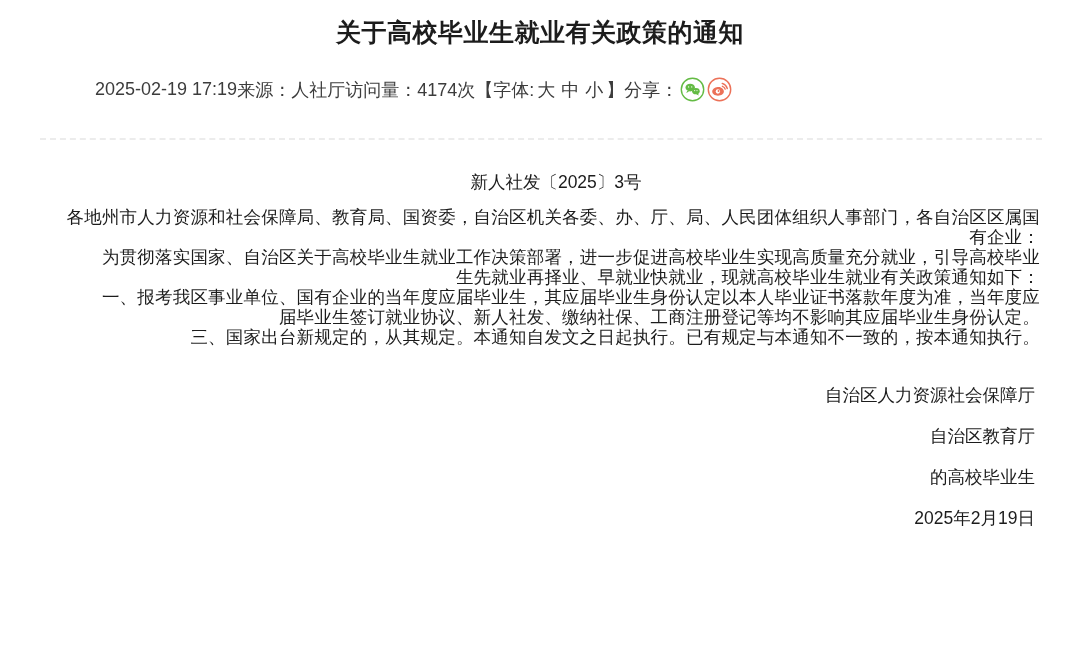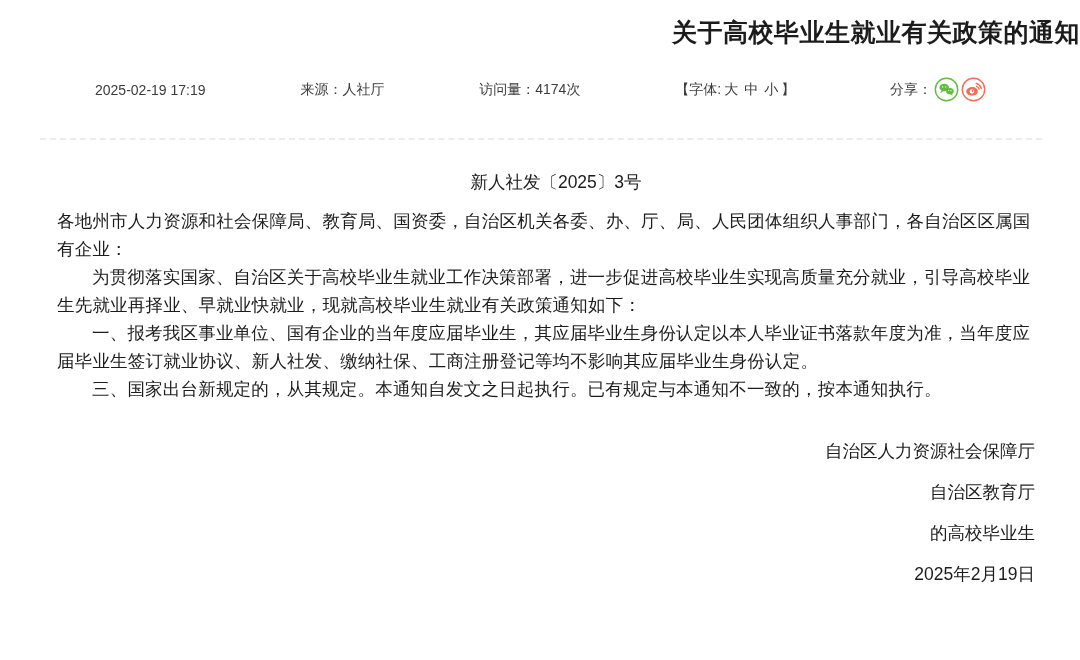--- a/index.html
+++ b/index.html
@@ -3,45 +3,46 @@
 <meta charset="utf-8">
 <style>
   * { box-sizing: border-box; }
   html, body { margin: 0; padding: 0; }
   body {
     width: 1080px; height: 660px; overflow: hidden;
     background: #ffffff; color: #1f1f1f;
     font-family: "Liberation Sans", "DejaVu Sans", sans-serif;
   }
   .title {
-    margin: 16px 0 0; text-align: right;
+    margin: 16px 0 0; text-align: center;
     font-size: 25px; font-weight: 700; color: #1c1c1c;
     letter-spacing: 0.5px;
   }
   .meta-row {
-    display: flex; justify-content: space-between; align-items: center;
+    display: flex; align-items: center;
     padding: 0 94px 0 95px; margin-top: 28px;
-    font-size: 14px; color: #3c3c3c; white-space: nowrap;
+    font-size: 18px; color: #3c3c3c; white-space: nowrap;
   }
   .font-control a { text-decoration: none; color: #3c3c3c; margin: 0 3px; cursor: pointer; }
   .share-group { display: flex; align-items: center; gap: 2px; }
   .share-icon { display: inline-flex; width: 25px; height: 25px; cursor: pointer; }
   .share-icon svg { display: block; width: 100%; height: 100%; }
   .separator {
     border: none; border-top: 2px dashed #ececec;
     margin: 36px 38px 0 40px; height: 0;
   }
   .doc-number {
     margin: 30px 0 0; text-align: center;
     font-size: 17.5px; color: #1c1c1c; padding-left: 32px;
   }
   .content { padding: 0 40px 0 57px; margin-top: 13px; }
   .para {
-    margin: 0; font-size: 17.5px; line-height: 28px; color: #1c1c1c;
+    margin: 0; font-size: 17.5px; line-height: 20px; color: #1c1c1c;
     letter-spacing: 0.2px;
+    text-align: right;
   }
   .para.indent { text-indent: 2em; }
   .signatures {
     margin-top: 32px; padding-right: 37px;
     text-align: right; font-size: 17.5px; line-height: 33px; color: #1c1c1c;
   }
   .sig-line { margin: 8px; }
 </style>
 </head>
 <body>

